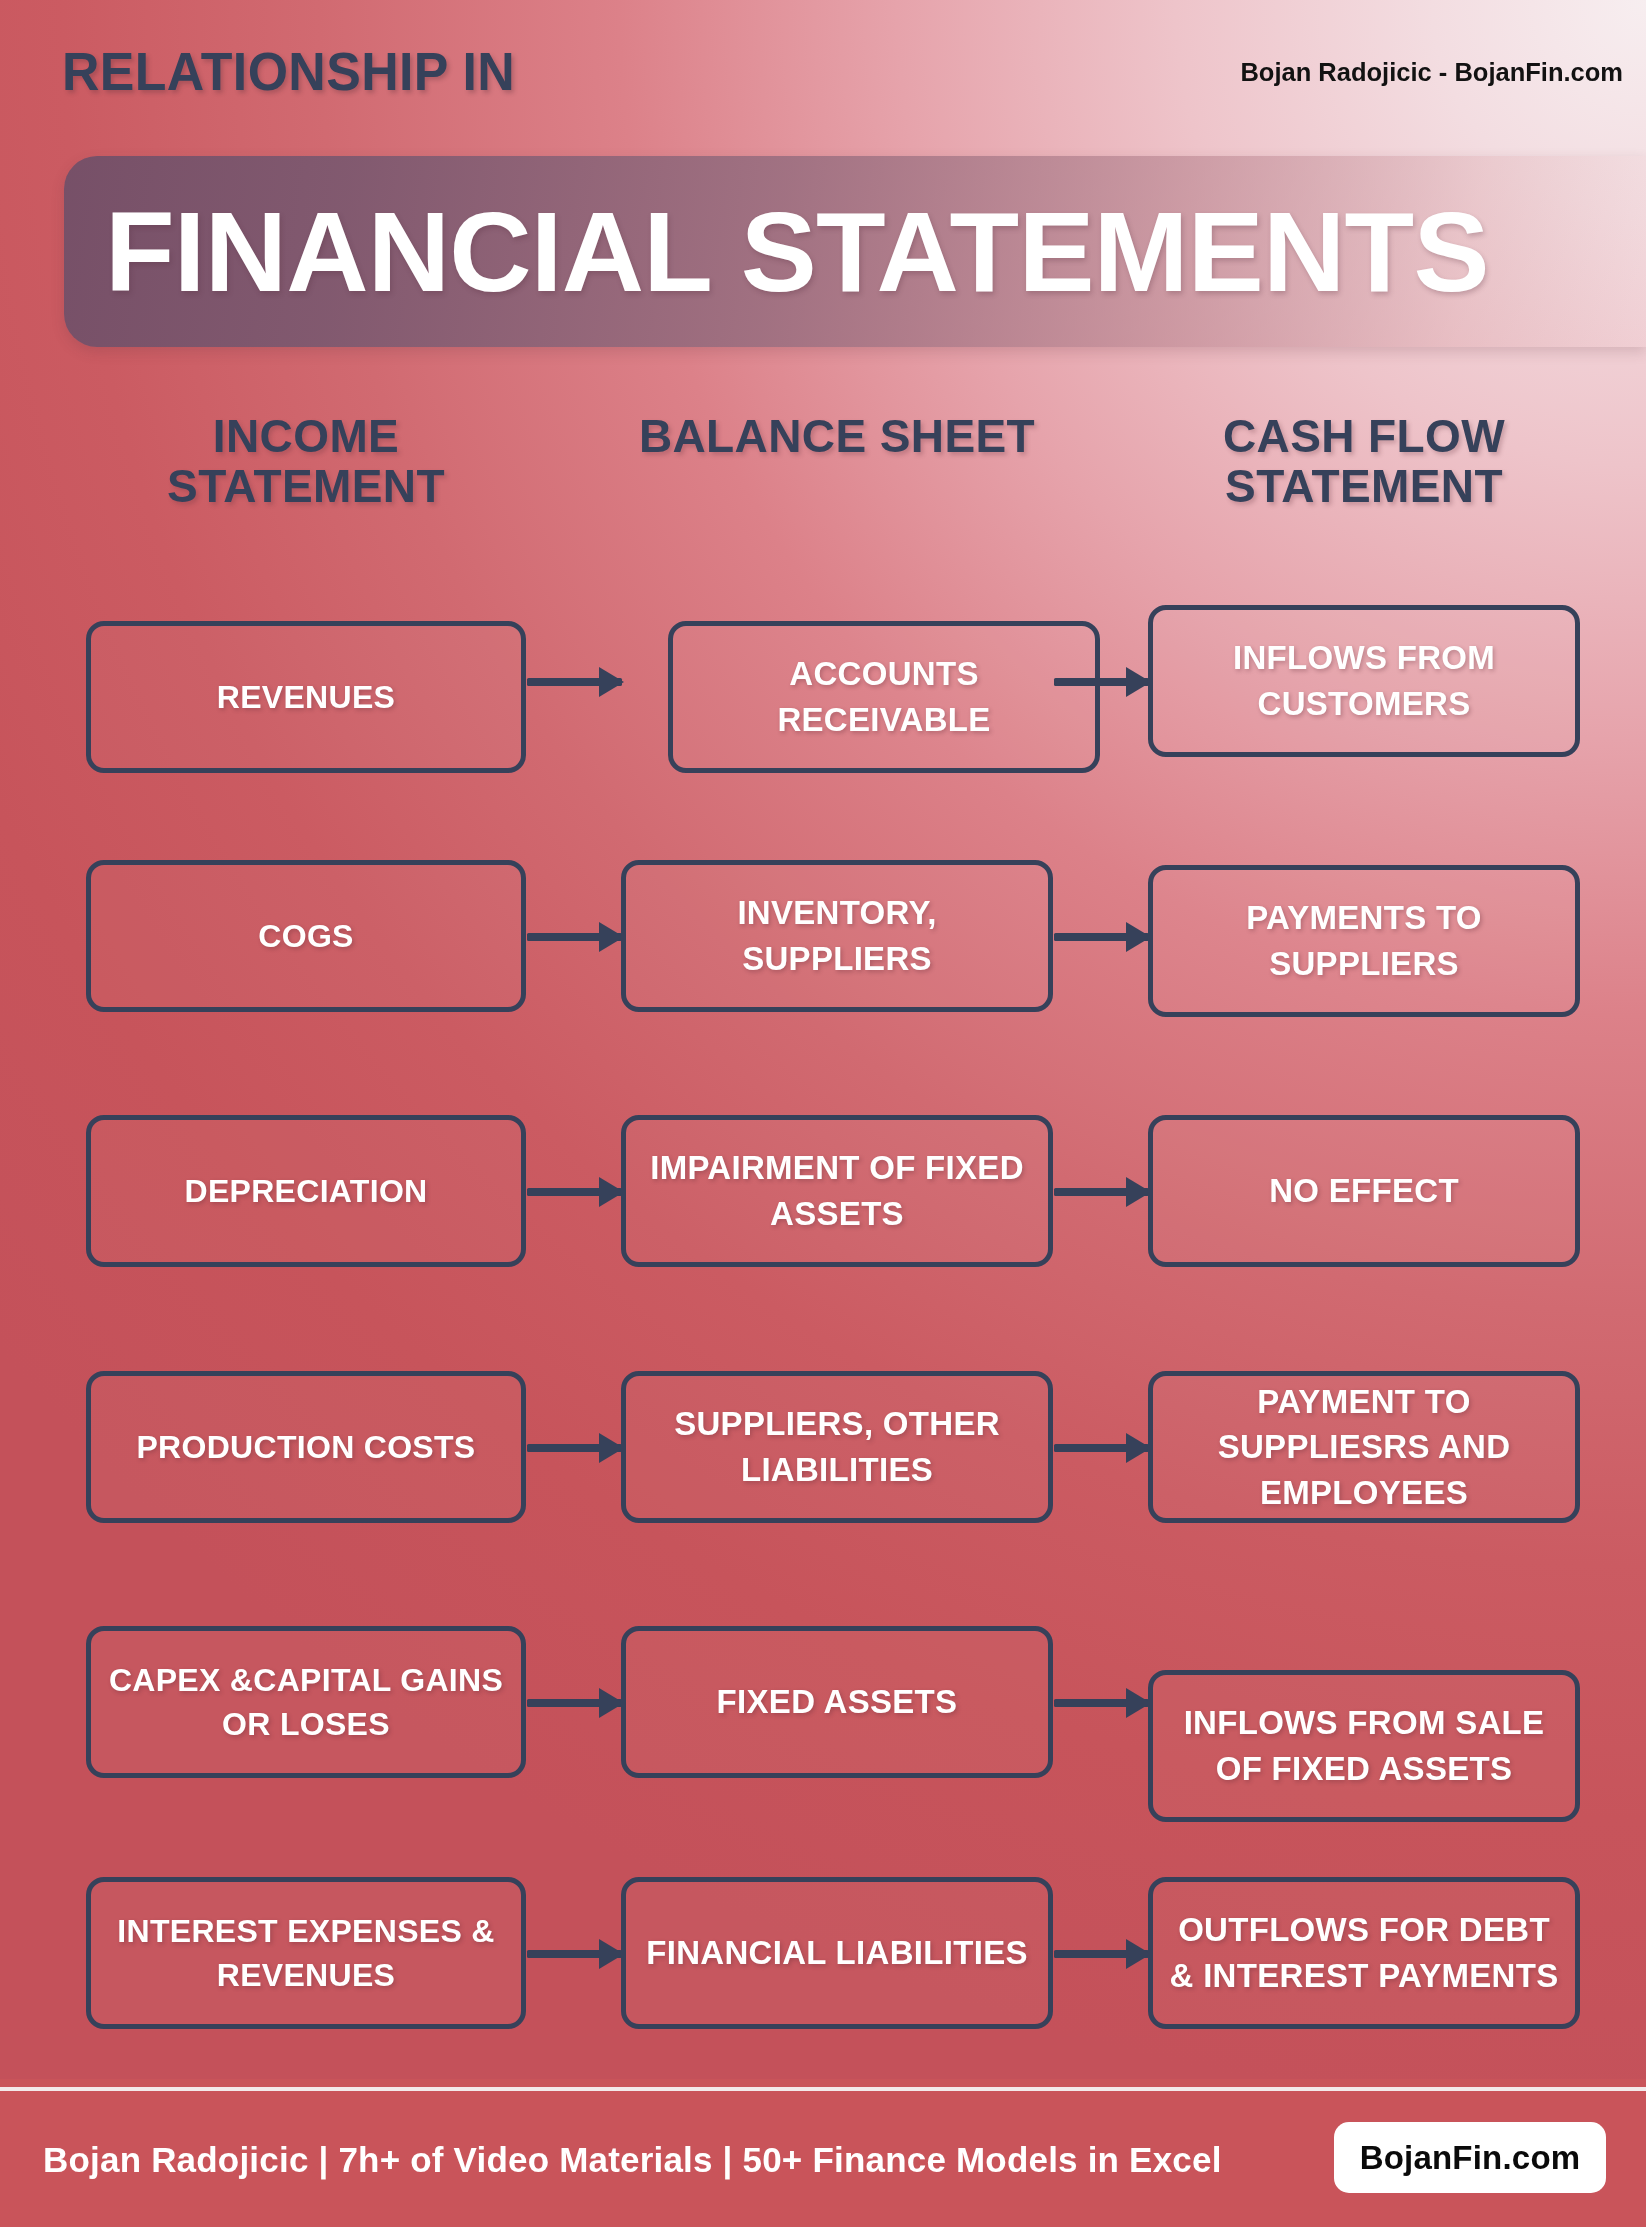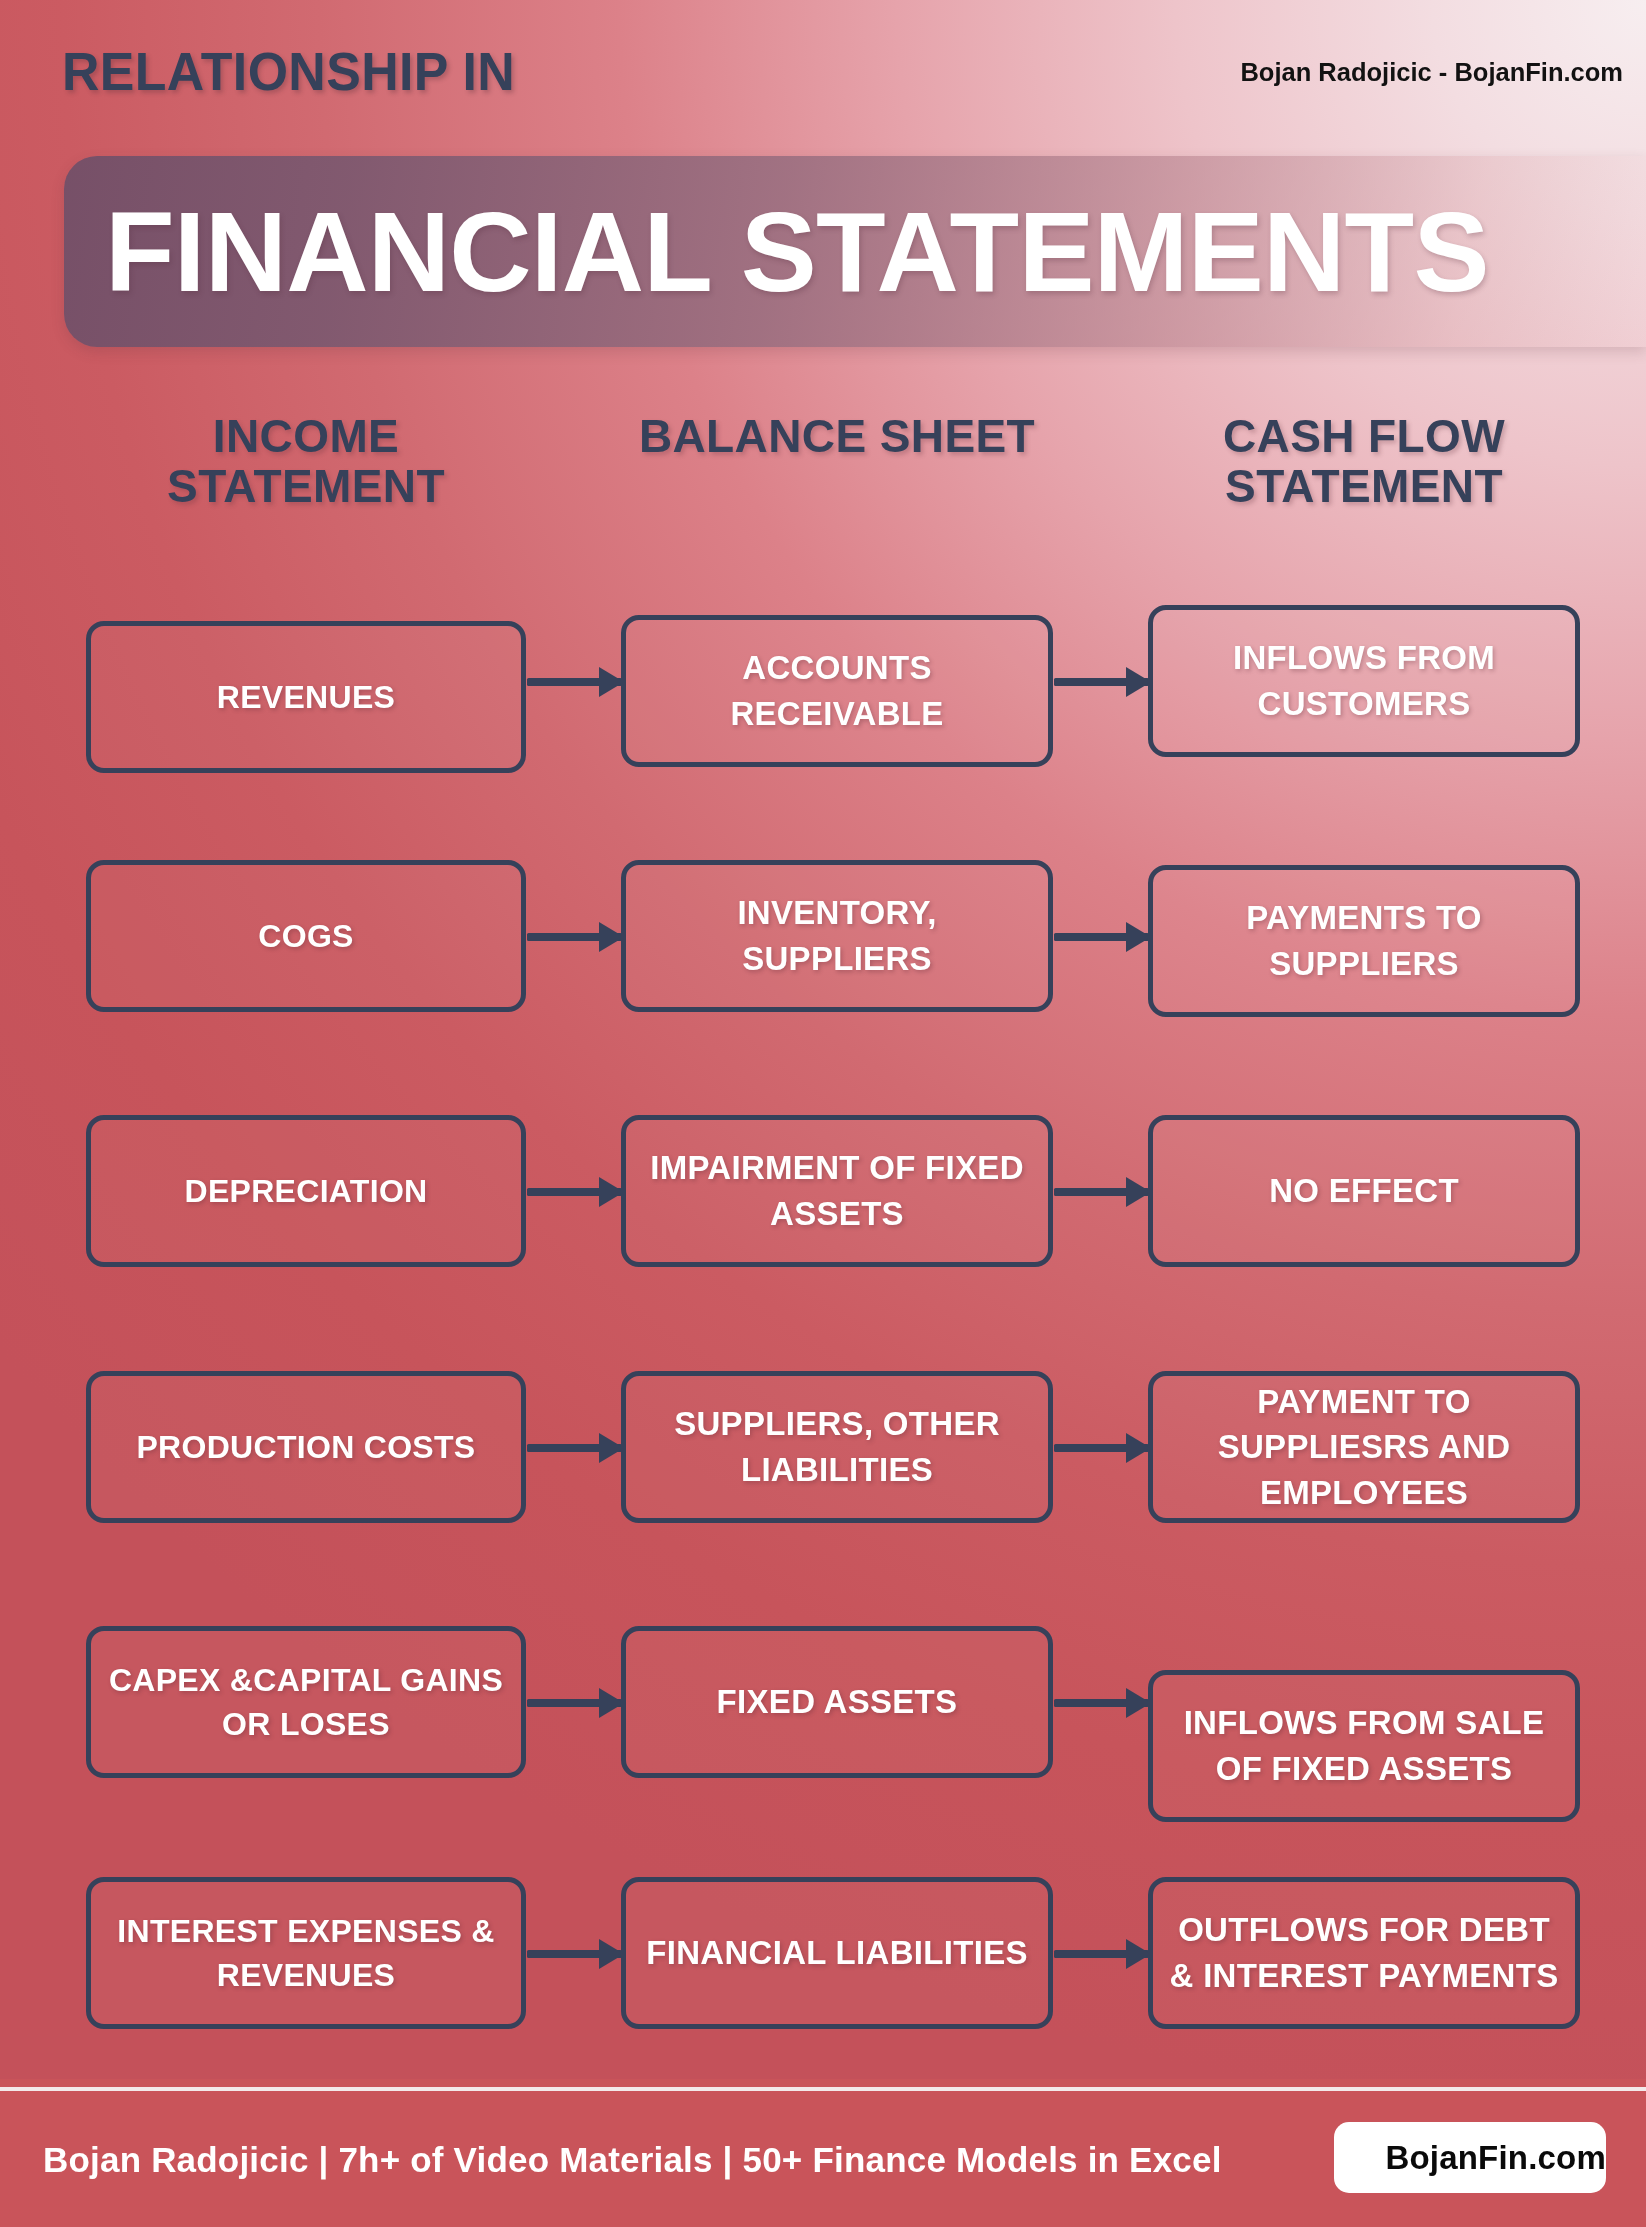--- a/index.html
+++ b/index.html
@@ -177,21 +177,21 @@
     letter-spacing:0.2px;
   }
   .footer-badge {
     position:absolute;
     right:40px; top:43px;
     width:272px; height:71px;
     background:#ffffff;
     border-radius:15px;
     display:flex;
     align-items:center;
-    justify-content:flex-end;
+    justify-content:center;
   }
   .footer-badge-text {
     font-size:33px;
     font-weight:900;
     color:#0a0a0a;
     letter-spacing:0.2px;
   }
 </style>
 </head>
 <body>
@@ -215,21 +215,21 @@
   <div id="flow">
 
     <div class="row" style="top:0px;height:152px;">
       <div class="node c0" style="top:16px;height:152px;">
         <span class="node-label">REVENUES</span>
       </div>
       <div class="arrow a0" style="top:58px;">
         <div class="shaft"></div>
         <div class="head"></div>
       </div>
-      <div class="node c1" style="top:10px;height:152px;">
+      <div class="node c1" style="top:16px;height:152px;margin-left:47px;">
         <span class="node-label">ACCOUNTS RECEIVABLE</span>
       </div>
       <div class="arrow a1" style="top:58px;">
         <div class="shaft"></div>
         <div class="head"></div>
       </div>
       <div class="node c2" style="top:0px;height:152px;">
         <span class="node-label">INFLOWS FROM CUSTOMERS</span>
       </div>
     </div>

